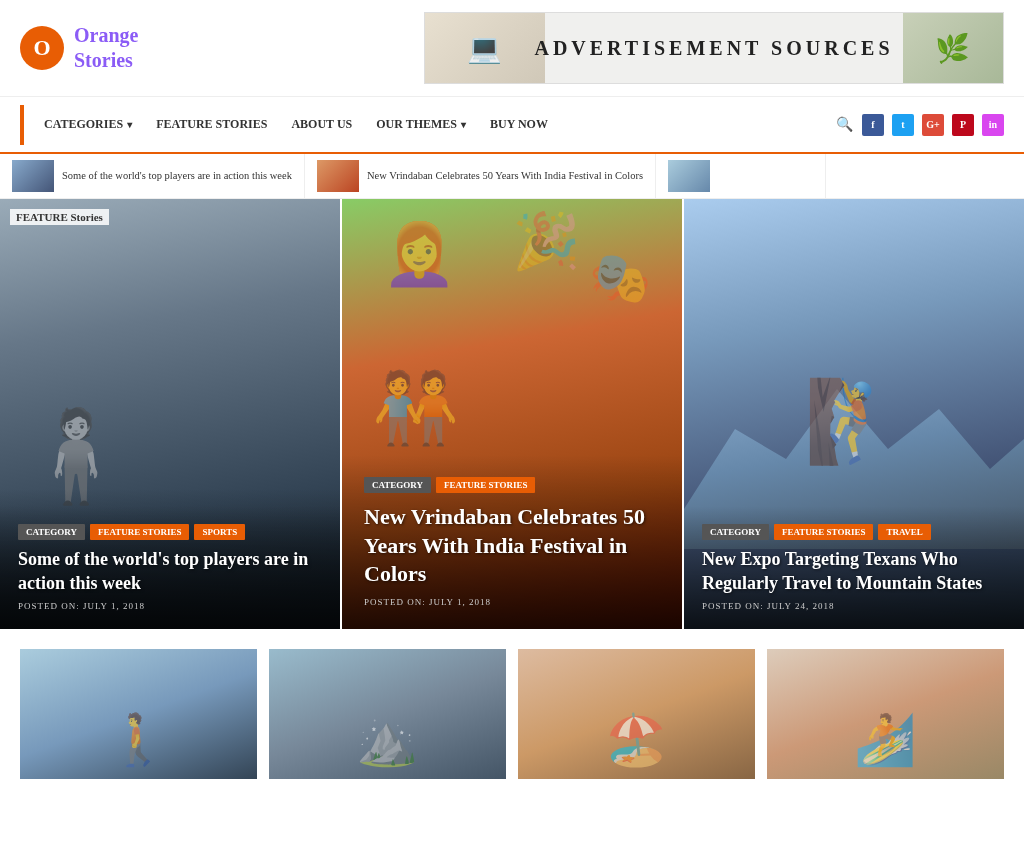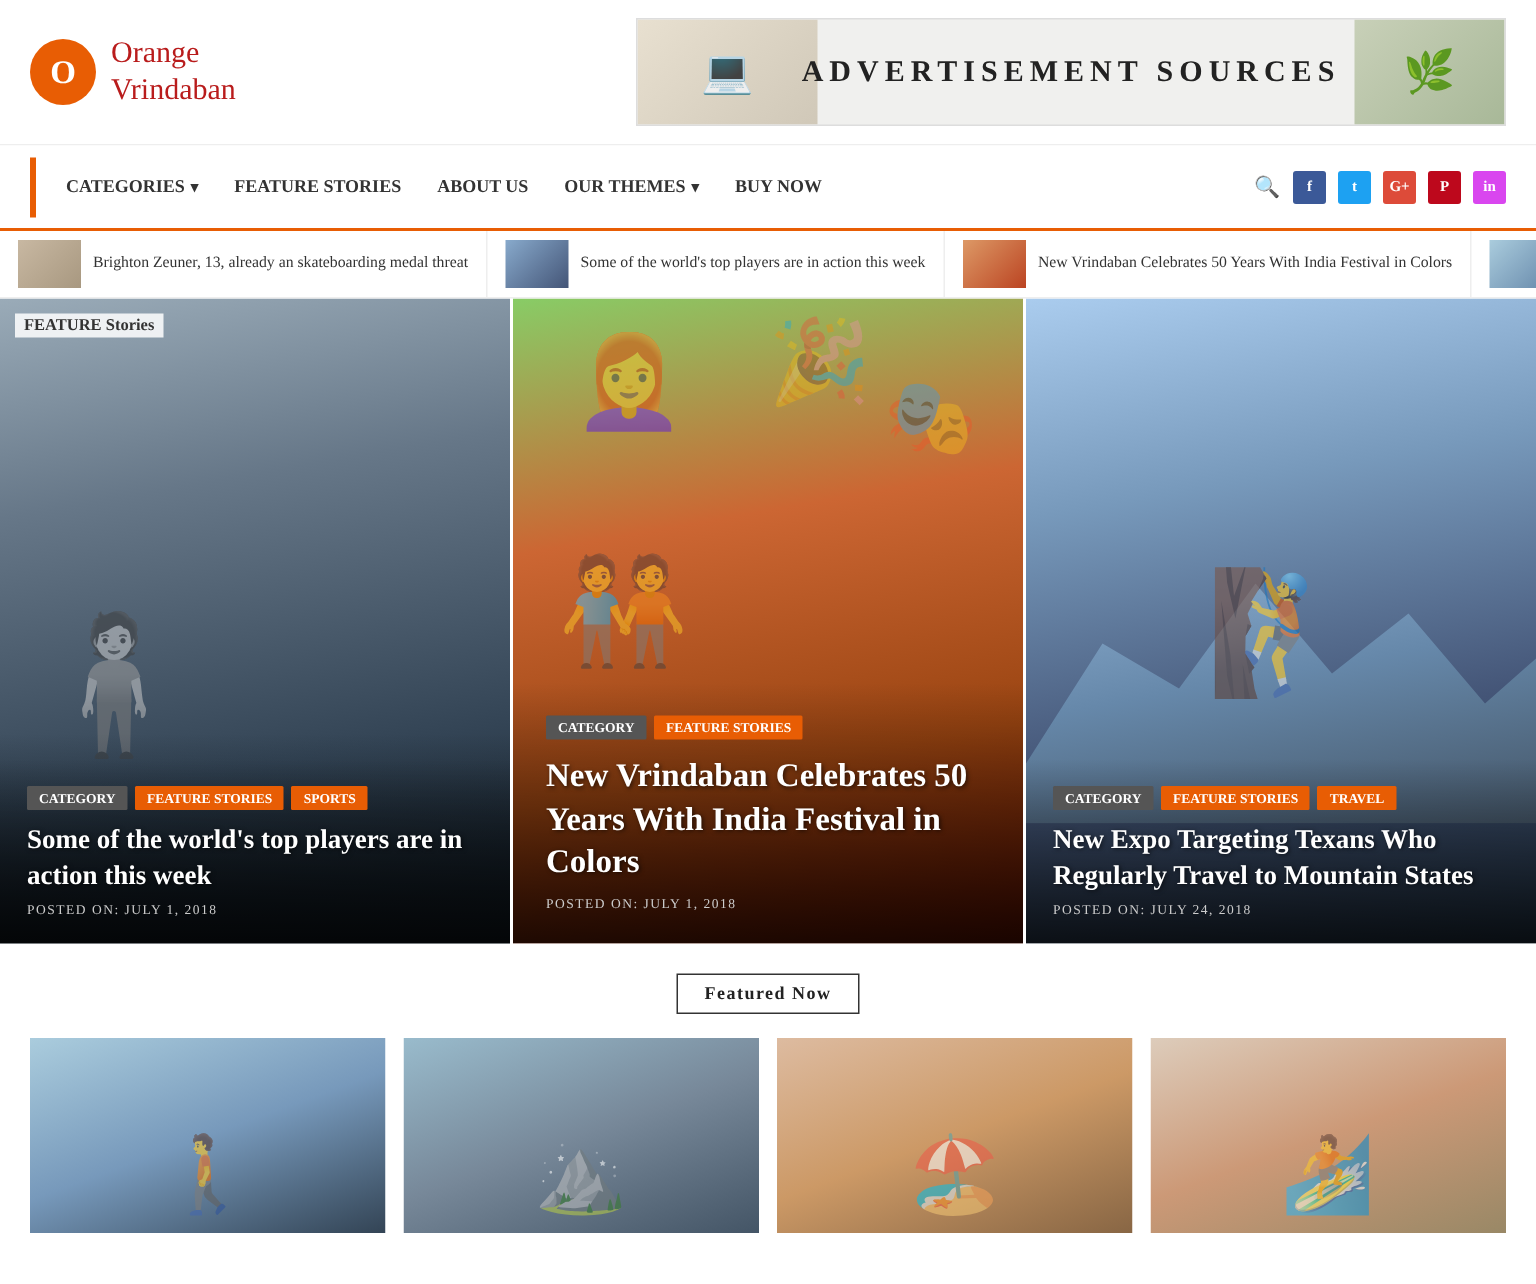--- a/index.html
+++ b/index.html
@@ -9,23 +9,23 @@
     nav { background: #fff; border-bottom: 2px solid #e85d04; padding: 0 20px; display: flex; align-items: center; justify-content: space-between; }
   </style>
 </head>
 <body>
 
 <header style="display:flex;align-items:center;justify-content:space-between;padding:12px 20px;border-bottom:1px solid #eee;">
   <div style="display:flex;align-items:center;gap:10px;">
     <div style="width:44px;height:44px;background:#e85d04;border-radius:50%;display:flex;align-items:center;justify-content:center;color:white;font-size:22px;font-weight:bold;">
       <span>O</span>
     </div>
-    <div style="font-size:20px;font-weight:normal;line-height:1.25;color:#b91c1c;">
+    <div style="font-size:20px;font-weight:bold;line-height:1.25;color:#8b5cf6;">
       <span style="display:block;">Orange</span>
-      <span style="display:block;">Vrindaban</span>
+      <span style="display:block;">Stories</span>
     </div>
   </div>
   <div style="background:#f0f0ee;border:1px solid #ddd;width:580px;height:72px;display:flex;align-items:center;justify-content:center;position:relative;overflow:hidden;">
     <span style="position:absolute;left:0;top:0;bottom:0;width:120px;background:linear-gradient(135deg,#e8e0d0,#d0c8b8);display:flex;align-items:center;justify-content:center;font-size:28px;">💻</span>
     <span style="font-size:20px;font-weight:900;letter-spacing:4px;color:#222;z-index:1;">ADVERTISEMENT SOURCES</span>
     <span style="position:absolute;right:0;top:0;bottom:0;width:100px;background:linear-gradient(135deg,#c8d0b8,#a8b898);display:flex;align-items:center;justify-content:center;font-size:28px;">🌿</span>
   </div>
 </header>
 
 <nav style="background:#fff;border-bottom:2px solid #e85d04;padding:0 20px;display:flex;align-items:center;justify-content:space-between;">
@@ -53,24 +53,20 @@
     <div style="cursor:pointer;font-size:14px;color:#555;">🔍</div>
     <div style="width:22px;height:22px;background:#3b5998;color:white;display:flex;align-items:center;justify-content:center;font-size:10px;font-weight:bold;border-radius:2px;cursor:pointer;">f</div>
     <div style="width:22px;height:22px;background:#1da1f2;color:white;display:flex;align-items:center;justify-content:center;font-size:10px;font-weight:bold;border-radius:2px;cursor:pointer;">t</div>
     <div style="width:22px;height:22px;background:#dd4b39;color:white;display:flex;align-items:center;justify-content:center;font-size:10px;font-weight:bold;border-radius:2px;cursor:pointer;">G+</div>
     <div style="width:22px;height:22px;background:#bd081c;color:white;display:flex;align-items:center;justify-content:center;font-size:10px;font-weight:bold;border-radius:2px;cursor:pointer;">P</div>
     <div style="width:22px;height:22px;background:#d946ef;color:white;display:flex;align-items:center;justify-content:center;font-size:10px;font-weight:bold;border-radius:2px;cursor:pointer;">in</div>
   </div>
 </nav>
 
 <div style="border-bottom:1px solid #eee;display:flex;overflow:hidden;background:#fff;">
-  <div style="display:flex;align-items:center;gap:8px;padding:6px 12px;border-right:1px solid #eee;min-width:170px;flex-shrink:0;cursor:pointer;">
-    <div style="width:42px;height:32px;background:linear-gradient(135deg,#c8b8a2,#a89880);flex-shrink:0;"></div>
-    <span style="font-size:10.5px;color:#333;line-height:1.3;">Brighton Zeuner, 13, already an skateboarding medal threat</span>
-  </div>
   <div style="display:flex;align-items:center;gap:8px;padding:6px 12px;border-right:1px solid #eee;min-width:170px;flex-shrink:0;cursor:pointer;">
     <div style="width:42px;height:32px;background:linear-gradient(135deg,#88aacc,#445577);flex-shrink:0;"></div>
     <span style="font-size:10.5px;color:#333;line-height:1.3;">Some of the world's top players are in action this week</span>
   </div>
   <div style="display:flex;align-items:center;gap:8px;padding:6px 12px;border-right:1px solid #eee;min-width:170px;flex-shrink:0;cursor:pointer;">
     <div style="width:42px;height:32px;background:linear-gradient(135deg,#dd9966,#bb4422);flex-shrink:0;"></div>
     <span style="font-size:10.5px;color:#333;line-height:1.3;">New Vrindaban Celebrates 50 Years With India Festival in Colors</span>
   </div>
   <div style="display:flex;align-items:center;gap:8px;padding:6px 12px;border-right:1px solid #eee;min-width:170px;flex-shrink:0;cursor:pointer;">
     <div style="width:42px;height:32px;background:linear-gradient(135deg,#aaccdd,#6688aa);flex-shrink:0;"></div>
@@ -135,23 +131,20 @@
         <span style="padding:3px 8px;font-size:9px;font-weight:700;text-transform:uppercase;background:#e85d04;color:white;border-radius:1px;cursor:pointer;">Travel</span>
       </div>
       <div style="font-size:18px;font-weight:700;color:white;line-height:1.3;margin-bottom:6px;text-shadow:1px 1px 3px rgba(0,0,0,0.6);">New Expo Targeting Texans Who Regularly Travel to Mountain States</div>
       <div style="font-size:9px;color:#ccc;letter-spacing:1px;text-transform:uppercase;">POSTED ON: JULY 24, 2018</div>
     </div>
   </div>
 
 </div>
 
 <div style="padding:20px;">
-  <div style="text-align:center;margin-bottom:16px;">
-    <span style="display:inline-block;border:1px solid #333;padding:5px 18px;font-size:12px;font-weight:700;letter-spacing:1px;color:#222;">Featured Now</span>
-  </div>
   <div style="display:grid;grid-template-columns:repeat(4,1fr);gap:12px;">
     <div style="cursor:pointer;overflow:hidden;">
       <div style="width:100%;height:130px;background:linear-gradient(160deg,#aaccdd 0%,#7799bb 50%,#334455 100%);position:relative;">
         <div style="position:absolute;bottom:10px;left:50%;transform:translateX(-50%);font-size:50px;opacity:0.6;">🚶</div>
       </div>
     </div>
     <div style="cursor:pointer;overflow:hidden;">
       <div style="width:100%;height:130px;background:linear-gradient(160deg,#99bbcc 0%,#778899 50%,#445566 100%);position:relative;">
         <div style="position:absolute;bottom:10px;left:50%;transform:translateX(-50%);font-size:50px;opacity:0.55;">⛰️</div>
       </div>

